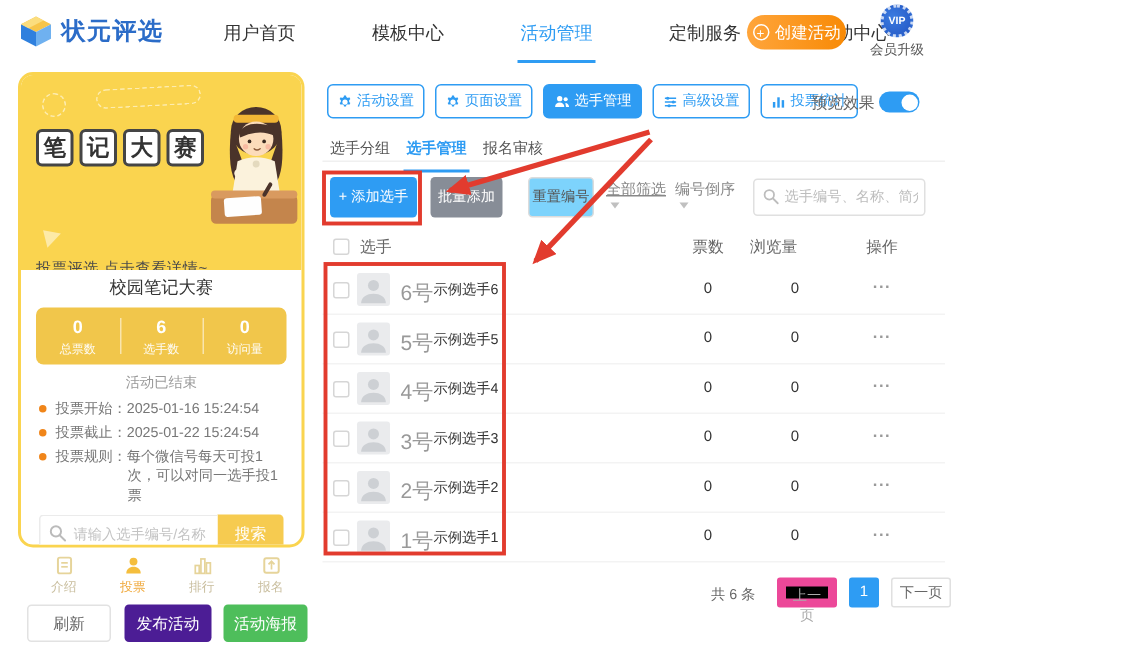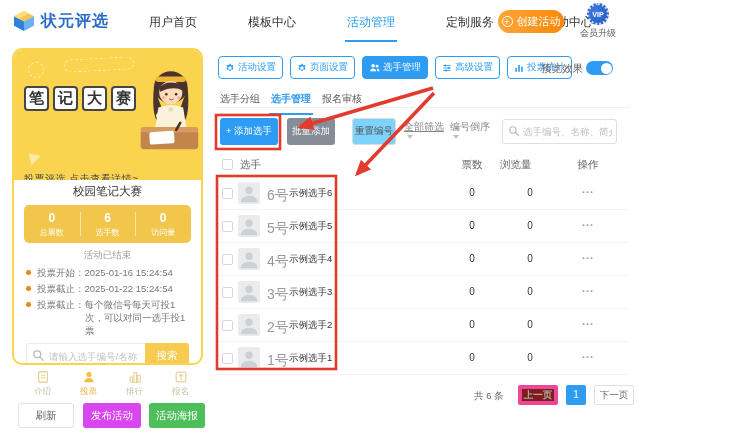--- a/index.html
+++ b/index.html
@@ -59,21 +59,21 @@
   .side-search .btn { width:44px; background:#F6CB50; color:#fff; font-size:10.5px; border:none; border-radius:0 3px 3px 0; cursor:pointer; }
 
   .mini-tabs { position:absolute; left:12px; top:370px; width:191px; display:flex; justify-content:space-between; padding:0 14px 0 22px; }
   .mtab { display:flex; flex-direction:column; align-items:center; gap:2px; cursor:pointer; }
   .mtab svg { display:block; }
   .mtab .lbl { font-size:8.5px; color:#C9BE9E; }
   .mtab.active .lbl { color:#F0A93C; font-weight:normal; }
 
   .side-btn { position:absolute; top:403px; height:25px; border-radius:3px; font-size:10.5px; cursor:pointer; font-family:inherit; }
   .act-refresh { left:18px; width:56px; background:#fff; border:1px solid #E2E2E2; color:#666; }
-  .act-publish { left:83px; width:58px; background:#d946ef; border:none; color:#fff; }
+  .act-publish { left:83px; width:58px; background:#4c1d95; border:none; color:#fff; }
   .act-poster  { left:149px; width:56px; background:#4EBE5B; border:none; color:#fff; }
 
   
   .toolbar { position:absolute; left:218px; top:56px; display:flex; gap:7px; }
   .tb-btn { height:23px; padding:0 6px; border:1px solid #2E9CF3; border-radius:4px; background:#fff; color:#2E9CF3;
       font-size:9.5px; display:flex; align-items:center; gap:3px; cursor:pointer; font-family:inherit; white-space:nowrap; }
   .tb-btn.active { background:#2E9CF3; color:#fff; }
   .preview-label { position:absolute; left:541px; top:62px; font-size:10.5px; color:#666; }
   .toggle { position:absolute; left:586px; top:61px; width:27px; height:14px; border-radius:7px; background:#2E9CF3; cursor:pointer; }
   .knob { position:absolute; right:1.5px; top:1.5px; width:11px; height:11px; border-radius:50%; background:#fff; }
@@ -109,21 +109,21 @@
   .r-cb { position:absolute; left:7px; top:11px; }
   .avatar { position:absolute; left:23px; top:5px; width:22px; height:22px; background:#EAEBED; border-radius:2px; overflow:hidden; }
   .r-no   { position:absolute; left:52px; top:10px; font-size:14px; color:#999; }
   .r-name { position:absolute; left:74px; top:10px; font-size:9.5px; color:#333; }
   .r-votes { position:absolute; left:227px; width:60px; text-align:center; top:10px; font-size:10px; color:#333; }
   .r-views { position:absolute; left:285px; width:60px; text-align:center; top:10px; font-size:10px; color:#333; }
   .r-ops   { position:absolute; left:343px; width:60px; text-align:center; top:6px; font-size:11px; font-weight:bold; color:#999; letter-spacing:1px; cursor:pointer; }
   .pagination { position:absolute; left:3px; top:230px; width:415px; height:22px; }
   .pg-total { position:absolute; left:256px; top:5px; font-size:9.5px; color:#666; }
   .pg-btn { position:absolute; top:0; height:20px; border-radius:2px; font-size:9.5px; cursor:pointer; font-family:inherit; }
-  .pg-prev { left:300px; width:40px; background:#7f1d1d; border:4px solid #ec4899; color:#ABABAB;font-weight:bold; }
+  .pg-prev { left:300px; width:40px; background:#000000; border:6px solid #ec4899; color:#ABABAB; }
   .pg-page { position:absolute; left:348px; top:0; width:20px; height:20px; background:#2E9CF3; color:#fff; border-radius:2px;
       text-align:center; line-height:20px; font-size:10px; cursor:pointer; }
   .pg-next { left:376px; width:40px; background:#fff; border:1px solid #E0E0E0; color:#666; }
 
   .annot { position:absolute; left:0; top:0; pointer-events:none; z-index:60; }
 </style>
 </head>
 <body>
 
 <div class="stage">
@@ -214,21 +214,21 @@
       <div class="info-item">
         <span class="dot"></span>
         <span class="info-text">投票开始：2025-01-16 15:24:54</span>
       </div>
       <div class="info-item">
         <span class="dot"></span>
         <span class="info-text">投票截止：2025-01-22 15:24:54</span>
       </div>
       <div class="info-item">
         <span class="dot"></span>
-        <span class="info-text">投票截止：每个微信号每天可投1次，可以对同一选手投1票</span>
+        <span class="info-text">投票规则：每个微信号每天可投1次，可以对同一选手投1票</span>
       </div>
     </div>
 
     <div class="side-search">
       <div class="inp">
         <svg class="mag abs" width="13" height="13" viewBox="0 0 16 16">
           <circle cx="6.5" cy="6.5" r="4.2" fill="none" stroke="#BBB" stroke-width="1.6"></circle>
           <line x1="10" y1="10" x2="14" y2="14" stroke="#BBB" stroke-width="1.6" stroke-linecap="round"></line>
         </svg>
         <input placeholder="请输入选手编号/名称" style="">

